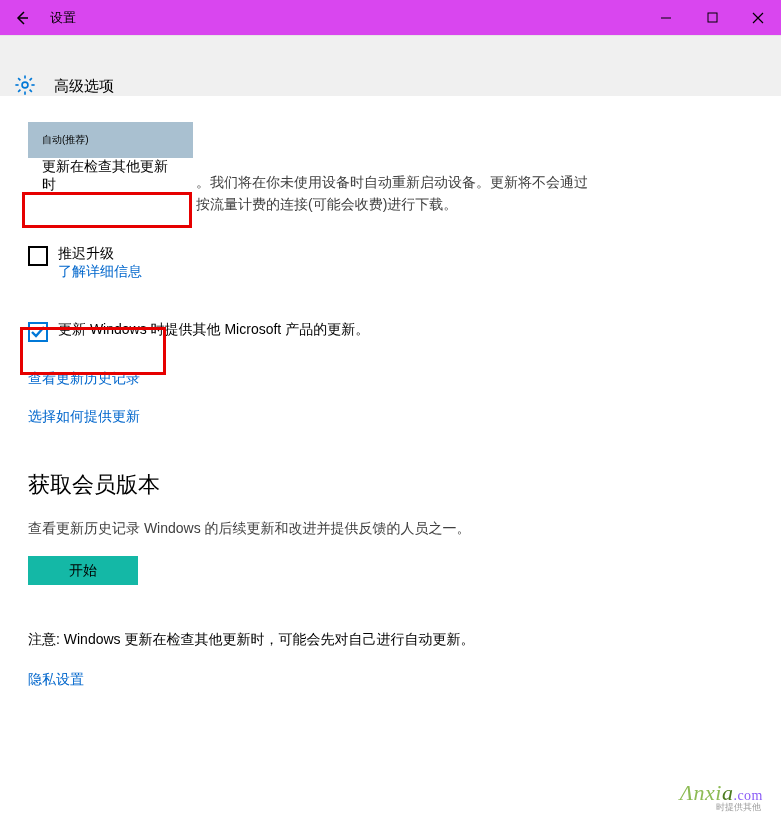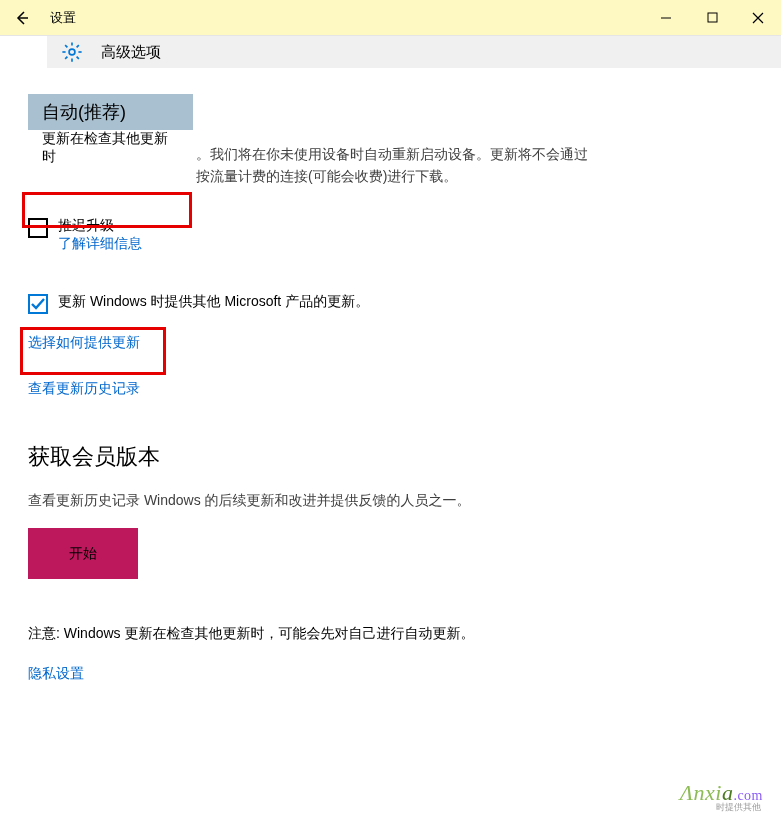--- a/index.html
+++ b/index.html
@@ -8,43 +8,42 @@
     background: #fff;
     width: 781px;
     height: 816px;
     position: relative;
     overflow: hidden;
     font-size: 14px;
     color: #000;
   }
   .titlebar {
     height: 36px;
-    background: #fef9c3;
+    background: #d946ef;
     display: flex;
     align-items: center;
     border-bottom: 1px solid #e5e5e5;
   }
   .back-btn {
     width: 44px; height: 36px;
     display: flex; align-items: center; justify-content: center;
   }
   .title-text { font-size: 13px; margin-left: 6px; }
   .win-controls { margin-left: auto; display: flex; }
   .win-btn {
     width: 46px; height: 36px;
     display: flex; align-items: center; justify-content: center;
   }
   .subheader {
-    height: 32px;
+    height: 60px;
     background: #f0f0f0;
     display: flex;
-    align-items: center;
+    align-items: flex-end;
     padding-left: 14px;
     gap: 18px;
-    margin-left: 47px;
   }
   .subheader-title { font-size: 15px; font-weight: 550; }
   .content {
     padding: 26px 28px 10px 28px;
   }
   h1.section {
     font-size: 22px;
     font-weight: 400;
     margin-bottom: 18px;
     margin-top: 4px;
@@ -53,21 +52,21 @@
     position: relative;
     width: 165px;
     margin-bottom: 6px;
   }
   .dropdown-selected {
     background: #a9c0d0;
     height: 36px;
     display: flex;
     align-items: center;
     padding: 0 14px;
-    font-size: 18px;
+    font-size: 10px;
   }
   .dropdown-option {
     background: #fff;
     height: 36px;
     display: flex;
     align-items: center;
     padding: 0 14px;
     font-size: 14px;
   }
   .red-box-1 {
@@ -108,24 +107,24 @@
   .checkbox.checked svg { display: block; }
   .check-label { font-size: 14px; }
   .link {
     color: #0066cc;
     font-size: 14px;
     display: inline-block;
     cursor: pointer;
   }
   .link-block { margin-top: 20px; }
   .grey-btn {
-    background: #be185d;
+    background: #14b8a6;
     border: none;
     width: 110px;
-    height: 51px;
+    height: 29px;
     font-size: 14px;
     font-family: inherit;
     text-align: center;
     margin-top: 16px;
   }
   .note {
     font-size: 14px;
     line-height: 1.55;
     margin-top: 44px;
     max-width: 560px;
@@ -216,26 +215,26 @@
 
   <div class="check-row" style="margin-top:40px;">
     <div class="checkbox checked">
       <svg width="16" height="16" viewBox="0 0 16 16">
           <path d="M2 8 L6 12 L14 3" stroke="#0078d7" stroke-width="2.4" fill="none"></path>
         </svg>
     </div>
     <span class="check-label">更新 Windows 时提供其他 Microsoft 产品的更新。</span>
   </div>
 
+  <div class="link-block" style="margin-top:28px;">
+    <span class="link">查看更新历史记录</span>
+  </div>
   <div class="link-block">
     <span class="link">选择如何提供更新</span>
   </div>
-  <div class="link-block" style="margin-top:28px;">
-    <span class="link">查看更新历史记录</span>
-  </div>
 
   <h1 class="section" style="margin-top:44px;">获取会员版本</h1>
 
   <div class="desc">查看更新历史记录 Windows 的后续更新和改进并提供反馈的人员之一。</div>
 
   <button class="grey-btn">开始</button>
 
   <div class="note">注意: Windows 更新在检查其他更新时，可能会先对自己进行自动更新。</div>
 
   <div class="link-block" style="">

